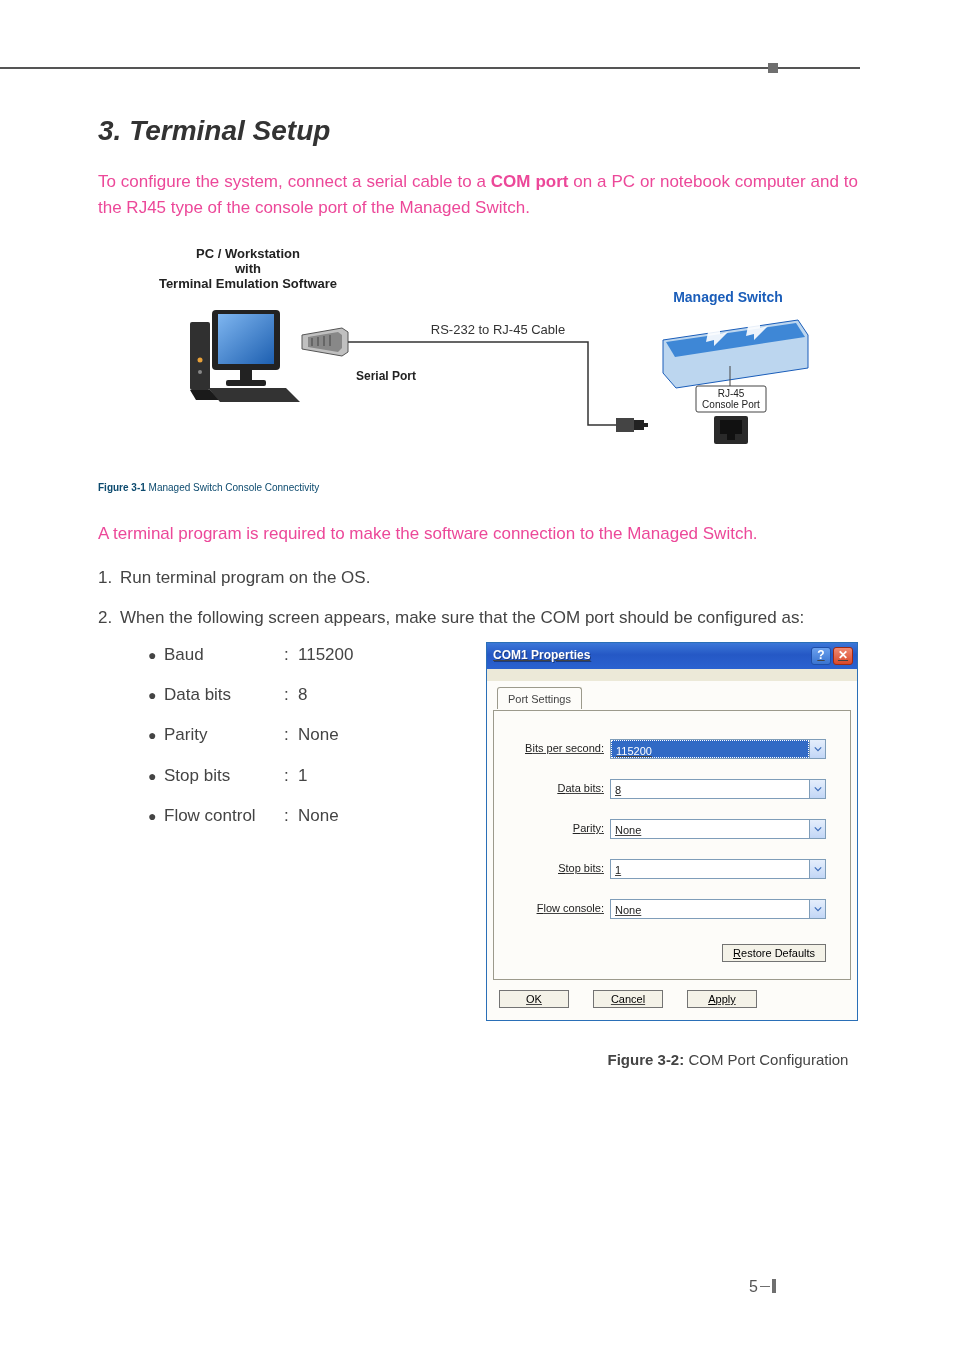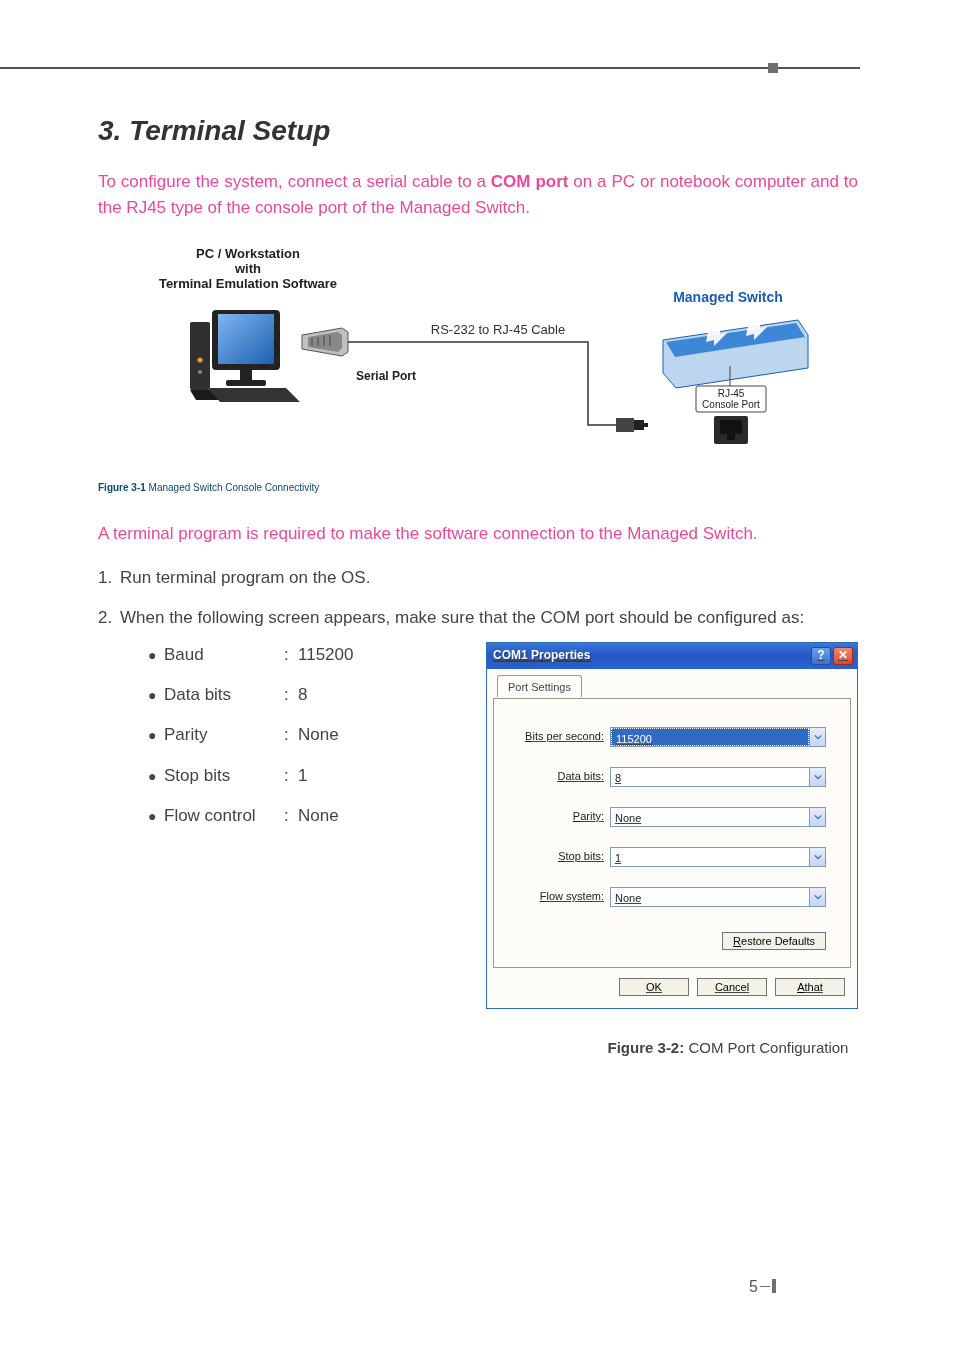--- a/index.html
+++ b/index.html
@@ -24,36 +24,36 @@
   .cfg-list .bullet { display:inline-block; width: 16px; font-size: 14px; }
   .cfg-list .label { display:inline-block; width: 120px; }
   .cfg-list .colon { display:inline-block; width: 14px; }
   .dlg { margin-left: auto; width: 372px; text-decoration: underline; }
   .win { border: 1px solid #2a6fb7; background: #ece9d8; font-family: Tahoma, Arial, sans-serif; }
   .titlebar { background: linear-gradient(to bottom, #3b77d8 0%, #2558c5 45%, #2a62d0 100%); height: 26px; display: flex; align-items: center; padding: 0 4px 0 6px; }
   .titlebar .t-title { color: #fff; font-size: 12px; font-weight: bold; text-shadow: 1px 1px 0 #1a3a80; flex: 1; }
   .titlebar .t-btn { width: 20px; height: 18px; margin-left: 2px; border-radius: 3px; display:flex; align-items:center; justify-content:center; font-size: 12px; font-weight: bold; }
   .t-help { background: linear-gradient(#6aa0ee,#3a74d0); color:#fff; border:1px solid #1f4fa8; }
   .t-close { background: linear-gradient(#f08a73,#d8482a); color:#fff; border:1px solid #a02a12; }
-  .win-body { background: #fdfcf9; padding: 6px; }
+  .win-body { background: #fdfcf9; padding: 6px; margin-top: 12px; }
   .tabs-row { height: 24px; position: relative; }
   .tab { position:absolute; top:0; left:4px; height:22px; padding:3px 10px 0 10px; font-size:11px; background:#fdfcf9; border:1px solid #9c9a8c; border-bottom:none; border-radius:3px 3px 0 0; }
   .tab-pane { border:1px solid #9c9a8c; padding: 28px 24px 14px 24px; background:#fdfcf9; margin-top:-1px; }
   .f-row { display:flex; align-items:center; margin-bottom: 20px; }
   .f-label { flex: 0 0 92px; text-align: right; font-size: 11px; color:#222; padding-right: 6px; }
   .f-label .ul { text-decoration: underline; }
   .combo { flex:1; display:flex; height:20px; border:1px solid #7f9db9; background:#fff; }
   .combo.sel .combo-text { background:#316ac5; color:#fff; border:1px dotted #fff; margin:0; }
   .combo-text { flex:1; font-size:11px; padding:2px 4px; color:#222; }
   .combo-btn { width:16px; background:linear-gradient(#e5eefc,#c2d6f6); border-left:1px solid #7f9db9; display:flex; align-items:center; justify-content:center; }
   .combo-btn svg { width:8px; height:8px; }
   .restore-row { text-align:right; margin-top: 4px; }
   .btn-flat { font-size:11px; padding:2px 10px; border:1px solid #737373; background:#f4f2e8; }
   .btn-flat .ul { text-decoration: underline; }
-  .dlg-btns { display:flex; justify-content:flex-end; gap:8px; padding: 10px 6px 6px 6px; }
+  .dlg-btns { display:flex; gap:24px; padding: 10px 6px 6px 6px; }
   .fig2-cap { text-align:center; font-size:15px; color:#444; margin-top: 30px; margin-left: 455px; width: 350px; }
   .fig2-cap b { font-weight:bold; }
   .pagenum { position:absolute; bottom: 58px; right: 110px; font-size: 16px; color:#555; }
   .pagenum-bar { position:absolute; bottom: 61px; right: 92px; width: 4px; height: 14px; background:#6f6f6f; }
   .pagenum-dash { position:absolute; bottom: 67px; right: 98px; width: 10px; height: 1.5px; background:#6f6f6f; }
 </style>
 </head>
 <body>
 
 <div class="page">
@@ -232,38 +232,38 @@
                     <div class="combo">
                       <div class="combo-text">1</div>
                       <div class="combo-btn">
                           <svg viewBox="0 0 10 10">
                             <path d="M1 3 L5 7 L9 3" fill="none" stroke="#3a6ab8" stroke-width="1.5"></path>
                           </svg>
                         </div>
                     </div>
                   </div>
                   <div class="f-row">
-                    <div class="f-label"><span class="ul">F</span><span>low system:</span></div>
+                    <div class="f-label"><span class="ul">F</span><span>low console:</span></div>
                     <div class="combo">
                       <div class="combo-text">None</div>
                       <div class="combo-btn">
                           <svg viewBox="0 0 10 10">
                             <path d="M1 3 L5 7 L9 3" fill="none" stroke="#3a6ab8" stroke-width="1.5"></path>
                           </svg>
                         </div>
                     </div>
                   </div>
                   <div class="restore-row">
                     <button class="btn-flat"><span class="ul">R</span><span>estore Defaults</span></button>
                   </div>
                 </div>
                 <div class="dlg-btns">
                   <button class="btn-flat" style="min-width:70px">OK</button>
                   <button class="btn-flat" style="min-width:70px">Cancel</button>
-                  <button class="btn-flat" style="min-width:70px"><span class="ul">A</span><span>that</span></button>
+                  <button class="btn-flat" style="min-width:70px"><span class="ul">A</span><span>pply</span></button>
                 </div>
               </div>
             </div>
           </div>
         </div>
       </li>
     </ol>
 
     <p class="fig2-cap">
       <b>Figure 3-2:</b><span>  COM Port Configuration</span>

